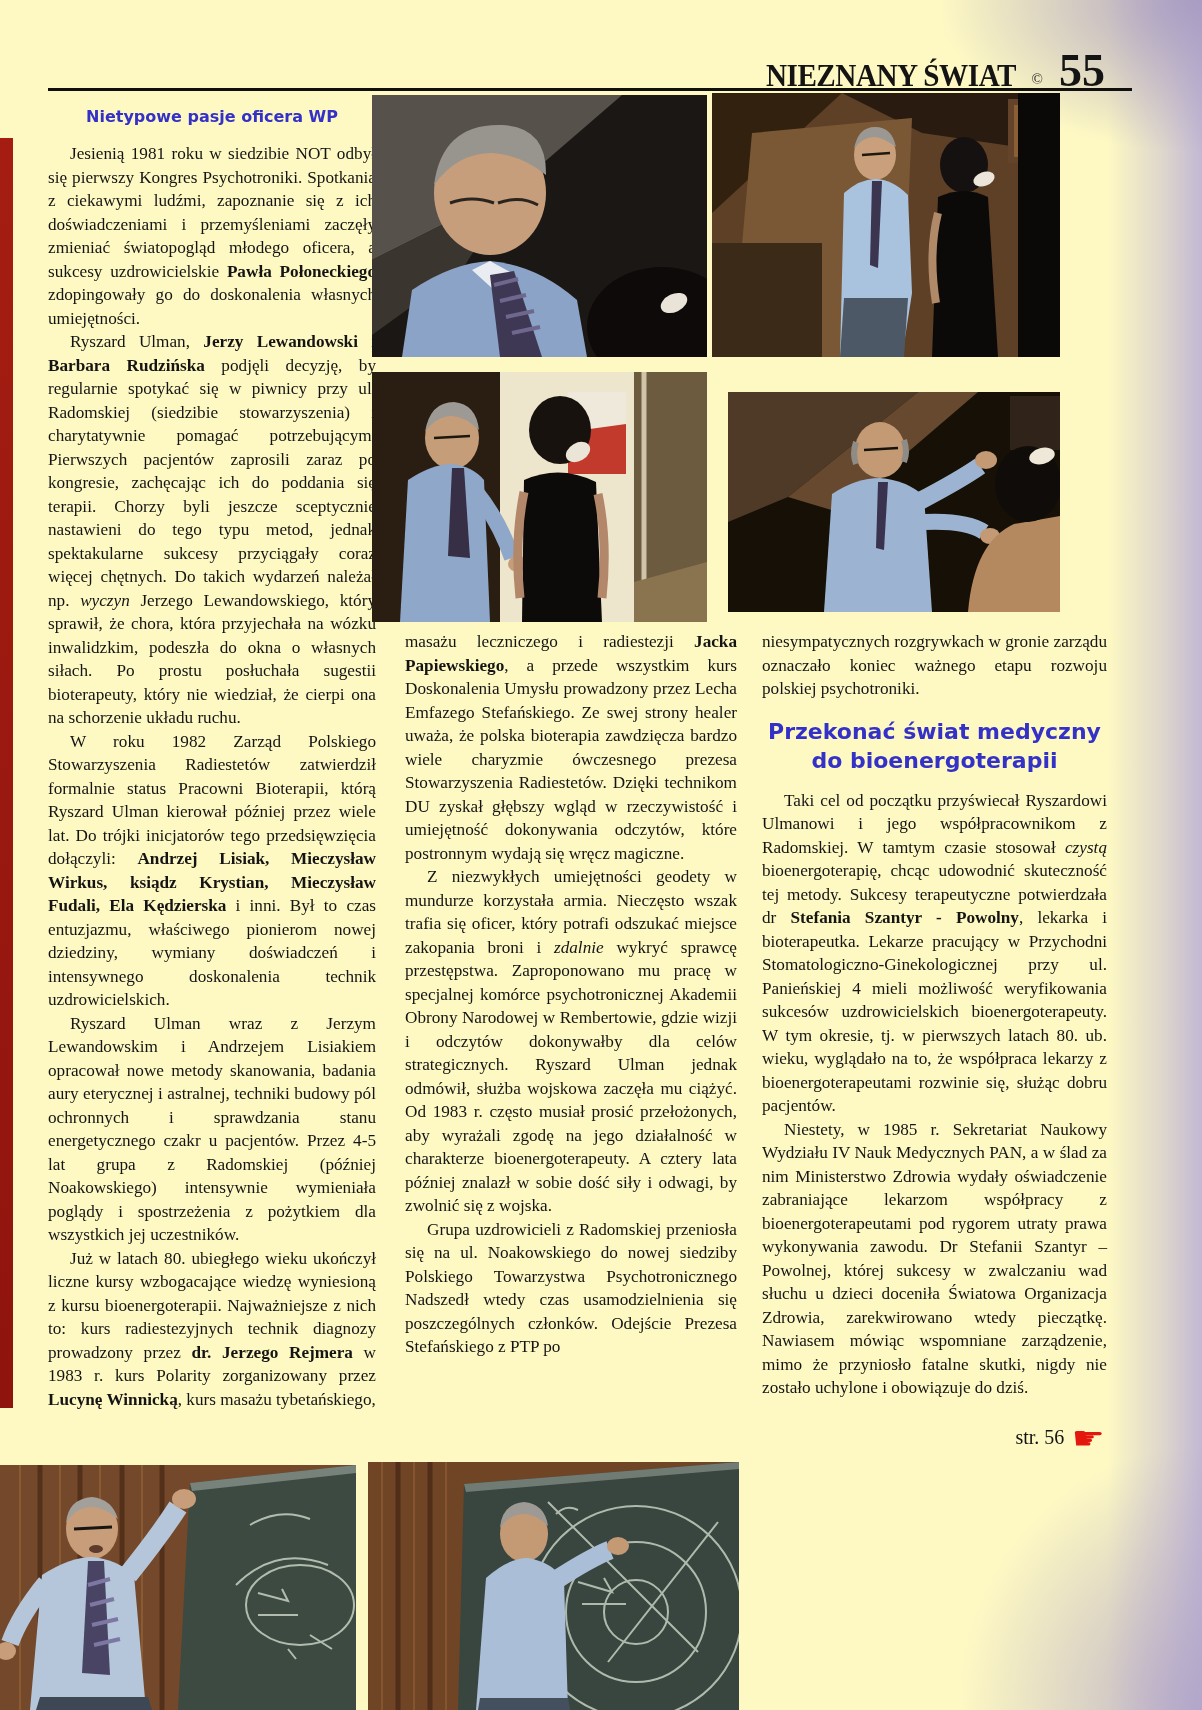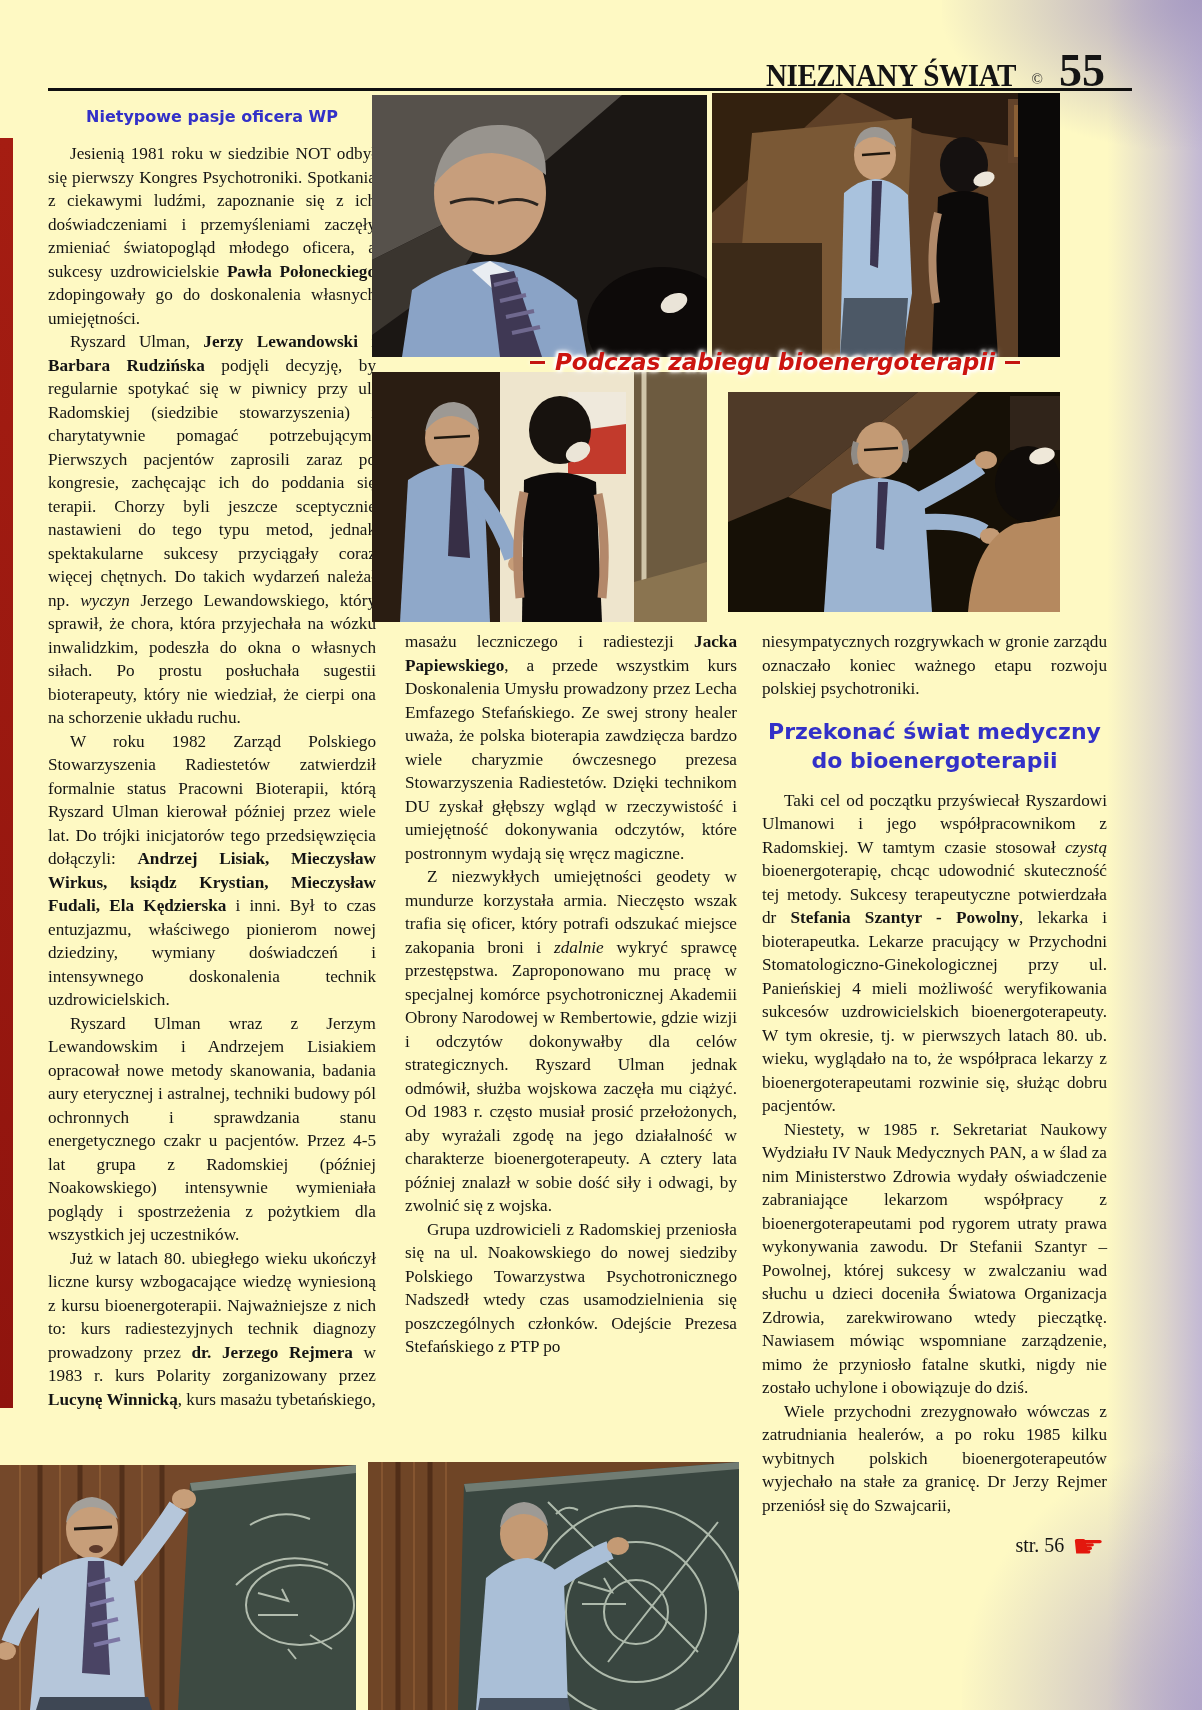--- a/index.html
+++ b/index.html
@@ -48,21 +48,21 @@
   .ph5{top:1465px;left:0;width:356px;height:245px;}
   .ph6{top:1462px;left:368px;width:371px;height:248px;}
   
   .caption-row{position:absolute;top:349px;left:530px;width:490px;z-index:6;
     display:flex;align-items:center;gap:10px;}
   .caption-rule{flex:1;height:3px;background:#c41510;box-shadow:0 0 4px rgba(255,255,255,.9);}
   .caption-text{font-family:"DejaVu Sans",sans-serif;font-weight:bold;font-style:italic;
     font-size:23px;color:#cc1410;white-space:nowrap;
     text-shadow:0 0 5px #fff,0 0 9px #fff,2px 2px 3px rgba(255,255,255,.95),-2px -2px 3px rgba(255,255,255,.95);}
   
-  .footer-row{margin-top:13px;display:flex;justify-content:flex-end;align-items:center;gap:10px;padding-right:4px;}
+  .footer-row{margin-top:22px;display:flex;justify-content:flex-end;align-items:center;gap:10px;padding-right:4px;}
   .footer-label{font-size:20px;}
   .hand-icon{color:#e3170d;font-size:32px;line-height:1;font-family:"DejaVu Sans",sans-serif;
     transform:scaleX(1.15);display:inline-block;}
 </style>
 </head>
 <body>
 
 <div class="page">
   <div class="edge-right"></div>
   <div class="corner-tr"></div>
@@ -99,33 +99,27 @@
     <div>
         <p class="para noind"><span>niesympatycznych rozgrywkach w gronie zarządu oznaczało koniec ważnego etapu rozwoju polskiej psychotroniki.</span></p>
       </div>
     <div class="h-blue2">
       <div>Przekonać świat medyczny</div>
       <div>do bioenergoterapii</div>
     </div>
     <div>
         <p class="para"><span>Taki cel od początku przyświecał Ryszardowi Ulmanowi i jego współpracownikom z Radomskiej. W tamtym czasie stosował </span><span class="i">czystą</span><span> bioenergoterapię, chcąc udowodnić skuteczność tej metody. Sukcesy terapeutyczne potwierdzała dr </span><span class="b">Stefania Szantyr - Powolny</span><span>, lekarka i bioterapeutka. Lekarze pracujący w Przychodni Stomatologiczno-Ginekologicznej przy ul. Panieńskiej 4 mieli możliwość weryfikowania sukcesów uzdrowicielskich bioenergoterapeuty. W tym okresie, tj. w pierwszych latach 80. ub. wieku, wyglądało na to, że współpraca lekarzy z bioenergoterapeutami rozwinie się, służąc dobru pacjentów.</span></p>
         <p class="para"><span>Niestety, w 1985 r. Sekretariat Naukowy Wydziału IV Nauk Medycznych PAN, a w ślad za nim Ministerstwo Zdrowia wydały oświadczenie zabraniające lekarzom współpracy z bioenergoterapeutami pod rygorem utraty prawa wykonywania zawodu. Dr Stefanii Szantyr – Powolnej, której sukcesy w zwalczaniu wad słuchu u dzieci doceniła Światowa Organizacja Zdrowia, zarekwirowano wtedy pieczątkę. Nawiasem mówiąc wspomniane zarządzenie, mimo że przyniosło fatalne skutki, nigdy nie zostało uchylone i obowiązuje do dziś.</span></p>
-        <p class="para"><span>Wiele przychodni zrezygnowało wówczas z zatrudniania healerów, a po roku 1985 kilku wybitnych polskich bioenergoterapeutów wyjechało na stałe za granicę. Dr Jerzy Rejmer przeniósł się do Szwajcarii,</span></p>
       </div>
     <div class="footer-row">
       <span class="footer-label">str. 56</span>
       <span class="hand-icon">☛</span>
     </div>
   </div>
 
-  <div class="caption-row">
-    <div class="caption-rule"></div>
-    <span class="caption-text">Podczas zabiegu bioenergoterapii</span>
-    <div class="caption-rule"></div>
-  </div>
 
   <div class="photo ph1">
     <svg viewBox="0 0 335 262" preserveAspectRatio="none">
       <rect width="335" height="262" fill="#1b1714"></rect>
       <polygon points="0,0 250,0 140,95 0,165" fill="#56514b"></polygon>
       <polygon points="0,165 140,95 90,175 0,240" fill="#3a352f"></polygon>
       <ellipse cx="118" cy="98" rx="56" ry="62" fill="#c79e7c"></ellipse>
       <path d="M62,90 Q70,28 130,30 Q175,32 174,80 Q150,60 120,58 Q85,58 62,90 Z" fill="#98948e"></path>
       <path d="M78,108 Q100,100 122,108" stroke="#2a241f" stroke-width="3" fill="none"></path>
       <path d="M126,108 Q148,100 166,110" stroke="#2a241f" stroke-width="3" fill="none"></path>

